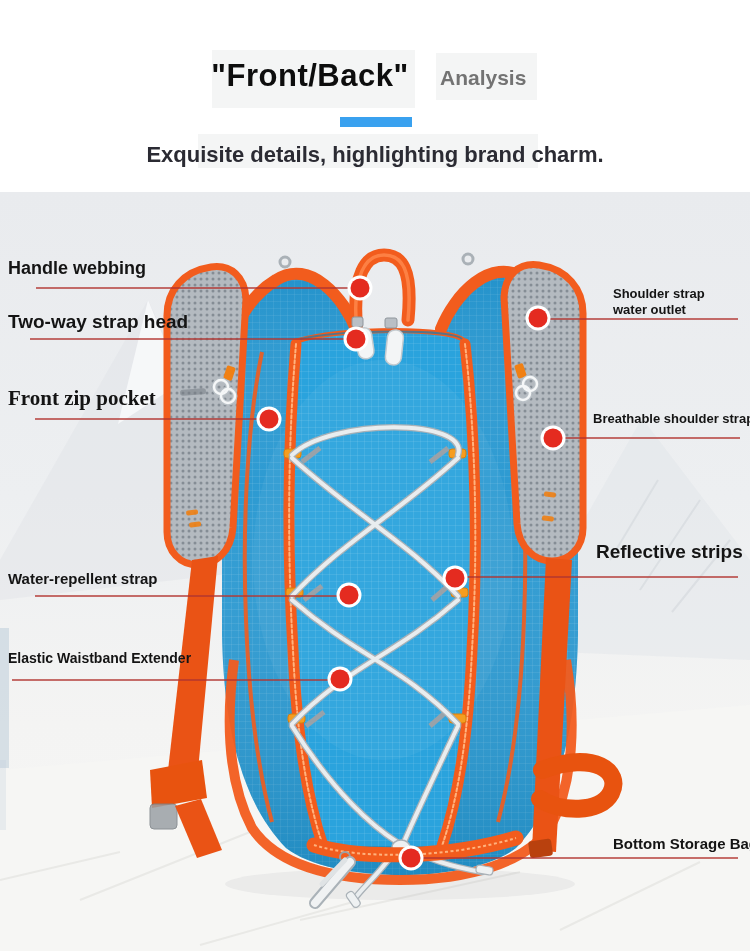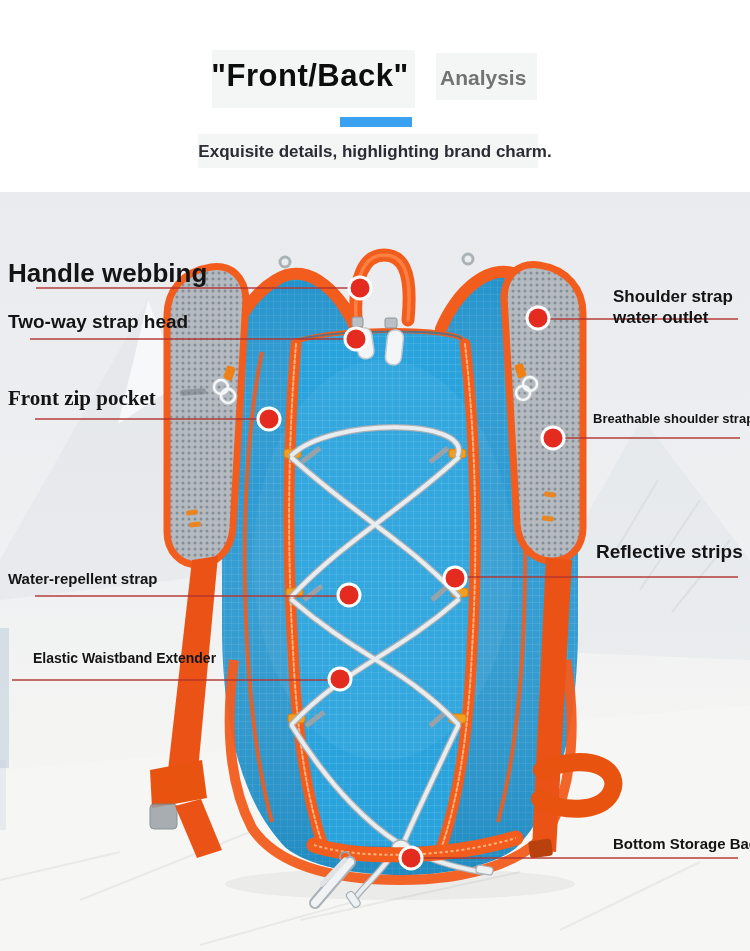--- a/index.html
+++ b/index.html
@@ -15,34 +15,34 @@
     font-size:31px;font-weight:bold;color:#0d0d0d;letter-spacing:.5px;
     text-align:center;white-space:nowrap;
   }
   .analysis{
     position:absolute;left:440px;top:66px;
     font-size:21px;font-weight:bold;color:#737373;
   }
   .accent-bar{position:absolute;left:340px;top:117px;width:72px;height:10px;background:#39a1ef;}
   .tagline{
     position:absolute;left:0;top:142px;width:750px;text-align:center;
-    font-size:17px;font-weight:bold;color:#2b2b33;
+    font-size:22px;font-weight:bold;color:#2b2b33;
   }
   
   .photo{position:absolute;left:0;top:192px;width:750px;height:759px;
     background:linear-gradient(180deg,#e9ebee 0%,#edeff1 40%,#f4f4f3 70%,#f6f6f5 100%);}
   svg.scene{position:absolute;left:0;top:0;}
   
   .lbl{position:absolute;font-weight:bold;color:#141414;white-space:nowrap;}
-  .lbl-handle{left:8px;top:258px;font-size:26px;}
+  .lbl-handle{left:8px;top:258px;font-size:18px;}
   .lbl-twoway{left:8px;top:311px;font-size:19px;}
   .lbl-frontzip{left:8px;top:386px;font-size:21px;font-family:Liberation Serif, serif;}
   .lbl-water{left:8px;top:570px;font-size:15px;}
-  .lbl-elastic{left:8px;top:650px;font-size:14px;margin-left:25px;}
-  .lbl-outlet{left:613px;top:286px;font-size:17px;line-height:1.25;width:122px;white-space:normal;}
+  .lbl-elastic{left:8px;top:650px;font-size:14px;}
+  .lbl-outlet{left:613px;top:286px;font-size:13px;line-height:1.25;width:122px;white-space:normal;}
   .lbl-breathable{left:593px;top:411px;font-size:13px;}
   .lbl-reflective{left:596px;top:541px;font-size:19px;}
   .lbl-bottom{left:613px;top:835px;font-size:15px;}
 </style>
 </head>
 <body>
 
 <div>
   <div class="hdr-box" style="left:212px;top:50px;width:203px;height:58px;"></div>
   <div class="hdr-box" style="left:436px;top:53px;width:101px;height:47px;"></div>

